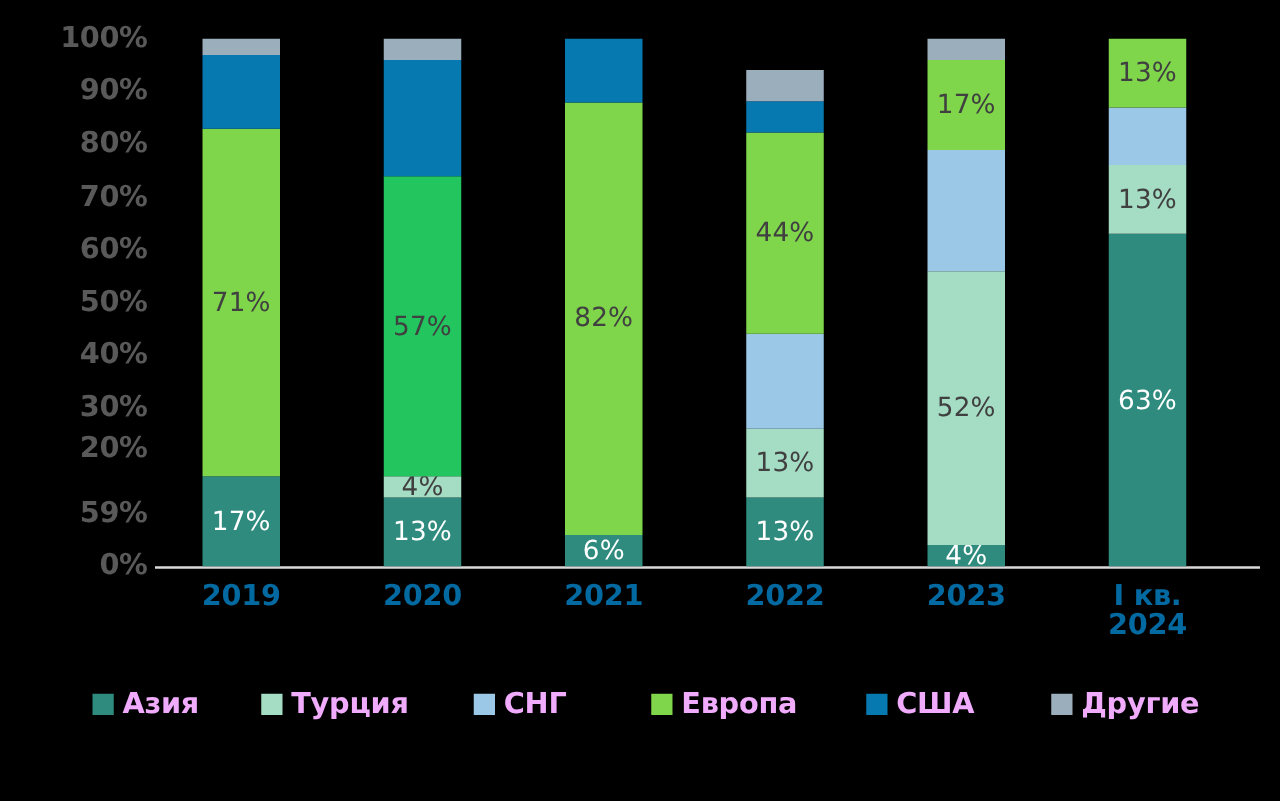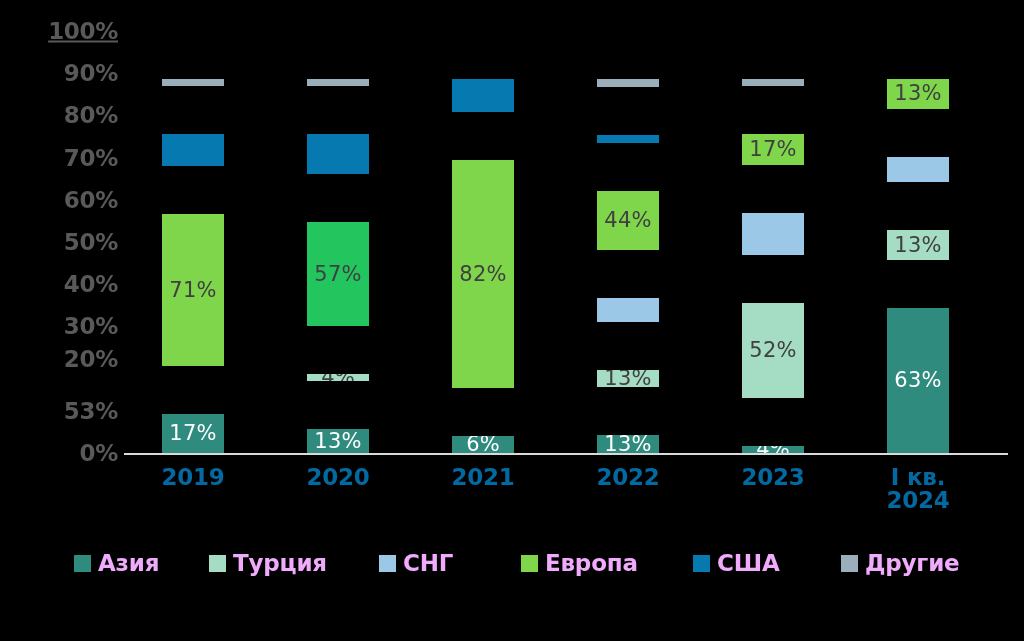--- a/index.html
+++ b/index.html
@@ -86,21 +86,20 @@
     flex-direction: column-reverse;   
   }
 
   .seg {
     width: 100%;
     position: relative;
     display: flex;
     align-items: center;
     justify-content: center;
     overflow: hidden;
-    margin-top: 48px;
   }
 
   .seg-label {
     font-size: 21px;
     font-weight: normal;
     line-height: 1;
     white-space: nowrap;
     letter-spacing: 0.2px;
   }
 
@@ -157,30 +156,30 @@
 </style>
 </head>
 <body>
 
 <div id="chart-root">
 
   <div id="plot-area">
 
     <div id="y-axis">
         <div class="y-tick" style="top: 453px;">0%</div>
-        <div class="y-tick" style="top: 410.8px;">53%</div>
+        <div class="y-tick" style="top: 410.8px;">59%</div>
         <div class="y-tick" style="top: 359px;">20%</div>
         <div class="y-tick" style="top: 326.4px;">30%</div>
         <div class="y-tick" style="top: 284.2px;">40%</div>
         <div class="y-tick" style="top: 242px;">50%</div>
         <div class="y-tick" style="top: 199.8px;">60%</div>
         <div class="y-tick" style="top: 157.6px;">70%</div>
         <div class="y-tick" style="top: 115.4px;">80%</div>
         <div class="y-tick" style="top: 73.2px;">90%</div>
-        <div class="y-tick" style="top: 31px; text-decoration: underline;">100%</div>
+        <div class="y-tick" style="top: 31px;">100%</div>
       </div>
 
     <div id="baseline"></div>
 
     <div id="bars">
         <div class="bar-column" style="left: 134px;">
           <div class="bar-stack">
             <div class="seg" style="height: 71.74px; background: rgb(46, 139, 126);">
               <span class="seg-label label-light">17%</span>
             </div>
@@ -222,21 +221,21 @@
         <div class="x-tick" style="left: 424px;">2021</div>
         <div class="bar-column" style="left: 569px;">
           <div class="bar-stack">
             <div class="seg" style="height: 54.86px; background: rgb(46, 139, 126);">
               <span class="seg-label label-light">13%</span>
             </div>
             <div class="seg" style="height: 54.86px; background: rgb(164, 220, 196);">
               <span class="seg-label label-dark">13%</span>
             </div>
             <div class="seg" style="height: 75.96px; background: rgb(155, 200, 230);"></div>
-            <div class="seg" style="height: 182px; background: rgb(127, 214, 75);">
+            <div class="seg" style="height: 161px; background: rgb(127, 214, 75);">
               <span class="seg-label label-dark">44%</span>
             </div>
             <div class="seg" style="height: 25.32px; background: rgb(5, 121, 176);"></div>
             <div class="seg" style="height: 25.32px; background: rgb(155, 174, 188);"></div>
           </div>
         </div>
         <div class="x-tick" style="left: 569px;">2022</div>
         <div class="bar-column" style="left: 714px;">
           <div class="bar-stack">
             <div class="seg" style="height: 16.88px; background: rgb(46, 139, 126);">

